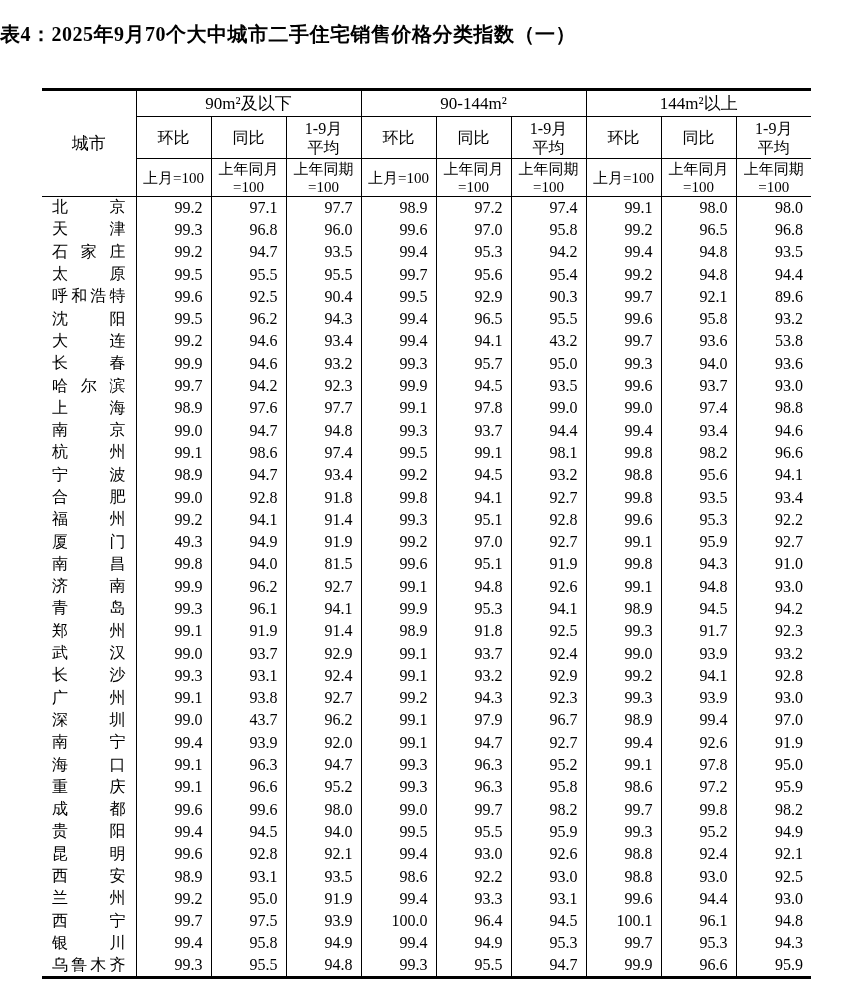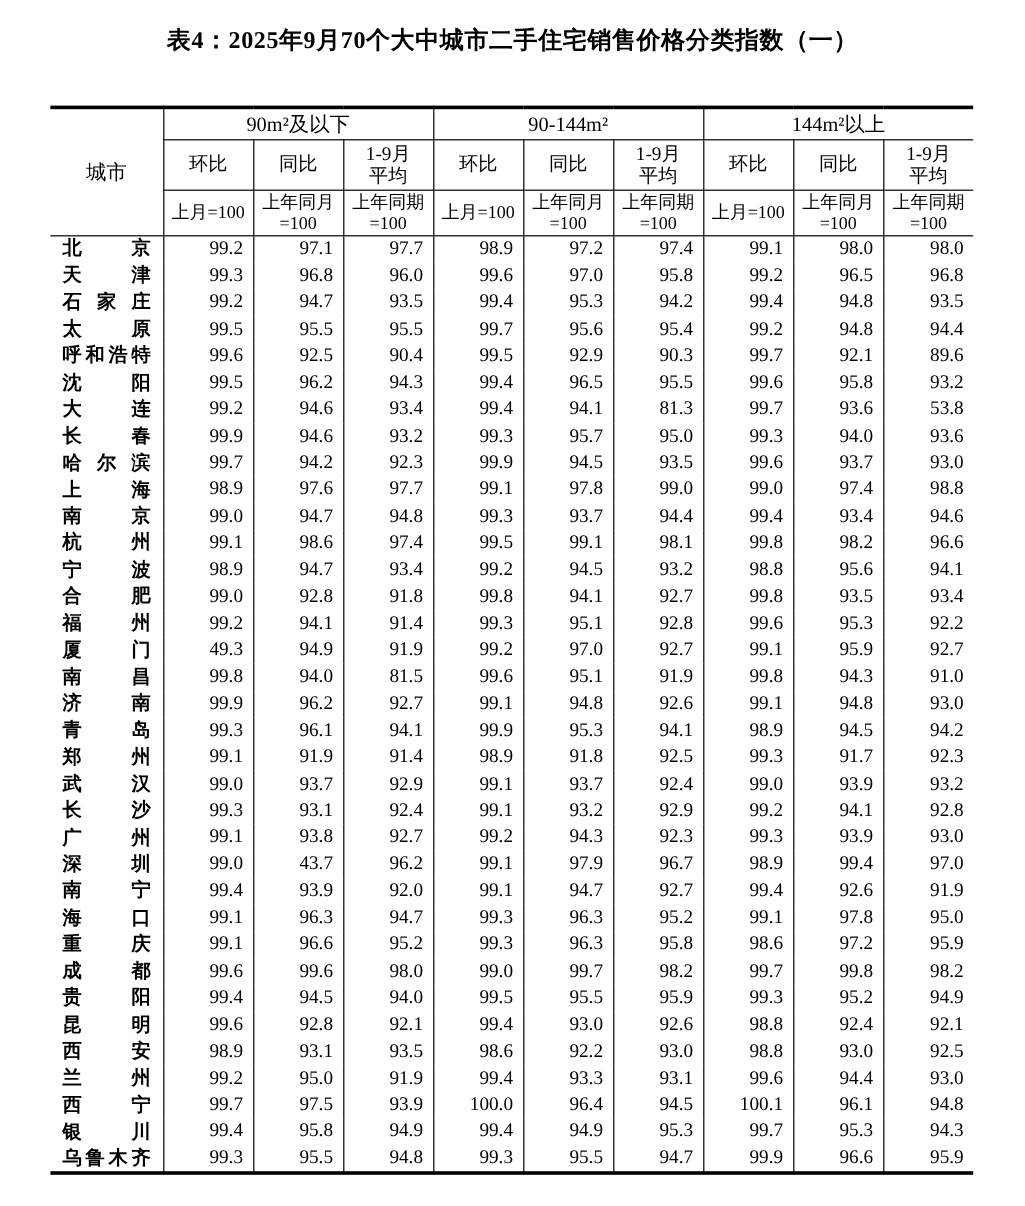--- a/index.html
+++ b/index.html
@@ -8,21 +8,21 @@
     width: 854px;
     height: 1005px;
     color: #000;
     font-family: "Liberation Serif", "DejaVu Serif", serif;
     overflow: hidden;
   }
   .page { width: 854px; height: 1005px; background: #fff; }
 
   h1.doc-title {
     padding-top: 21px;
-    text-align: center;
+    text-align: left;
     font-size: 20px;
     font-weight: bold;
     letter-spacing: 0.5px;
     line-height: 27px;
   }
 
   table.index-table {
     margin: 40px 0 0 42px;
     width: 769px;
     table-layout: fixed;
@@ -50,21 +50,20 @@
   .index-table th.city-head { font-size: 16px; }
 
   .index-table tbody tr { height: 22.3px; }
   .index-table td.city {
     font-size: 16px;
     padding: 0 10px;
     text-align: justify;
     text-align-last: justify;
     text-justify: inter-character;
     white-space: nowrap;
-    font-weight: bold;
   }
   .index-table td.num {
     font-size: 16px;
     text-align: right;
     padding-right: 8px;
     font-variant-numeric: lining-nums;
   }
 </style>
 </head>
 <body>
@@ -216,21 +215,21 @@
           <td class="num">95.8</td>
           <td class="num">93.2</td>
         </tr>
         <tr>
           <td class="city">大连</td>
           <td class="num">99.2</td>
           <td class="num">94.6</td>
           <td class="num">93.4</td>
           <td class="num">99.4</td>
           <td class="num">94.1</td>
-          <td class="num">81.3</td>
+          <td class="num">43.2</td>
           <td class="num">99.7</td>
           <td class="num">93.6</td>
           <td class="num">53.8</td>
         </tr>
         <tr>
           <td class="city">长春</td>
           <td class="num">99.9</td>
           <td class="num">94.6</td>
           <td class="num">93.2</td>
           <td class="num">99.3</td>

